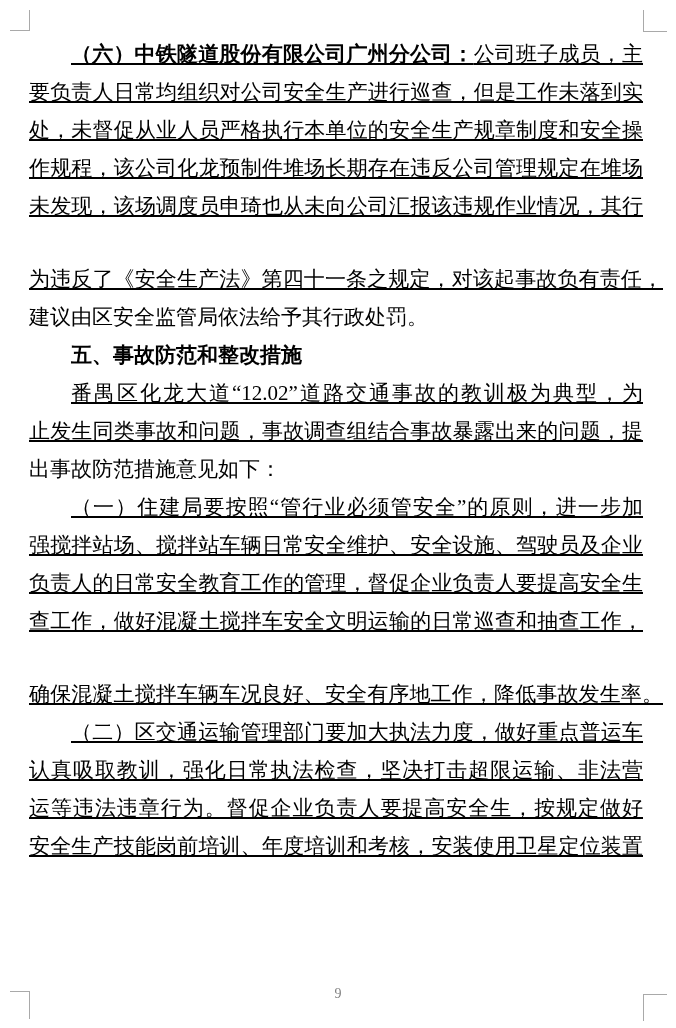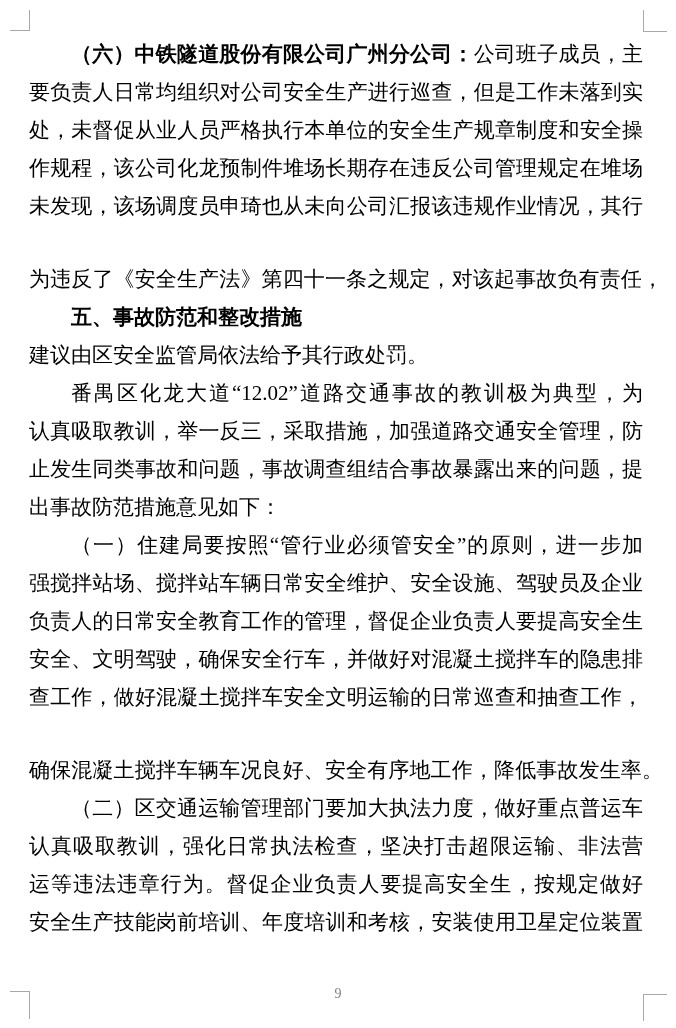--- a/index.html
+++ b/index.html
@@ -24,21 +24,21 @@
     font-size: 21px;
     line-height: 38px;
   }
   .line {
     height: 38px;
     overflow: hidden;
     text-align: justify;
     text-align-last: left;
     text-justify: inter-ideograph;
   }
-  .line.just { text-align-last: justify; }
+  .line.just { text-align-last: justify; text-decoration: underline; }
   .line.indent { padding-left: 42px; width: 572px; }
   .line.hang { width: 634px; margin-top: 35px; }
   .b { font-weight: 700; }
   
   .mark { position: absolute; }
   .mark-tl { left: 10px; top: 10px;  width: 19px; height: 20px;
              border-right: 1px solid #a9a9a9; border-bottom: 1px solid #a9a9a9; }
   .mark-tr { left: 643px; top: 10px; width: 23px; height: 21px;
              border-left: 1px solid #a9a9a9; border-bottom: 1px solid #a9a9a9; }
   .mark-bl { left: 10px; top: 991px; width: 19px; height: 27px;
@@ -65,30 +65,28 @@
 <div class="mark mark-bl"></div>
 <div class="mark mark-br"></div>
 
 <div class="textblock" id="doc-lines">
     <div class="line indent just"><span class="b">（六）中铁隧道股份有限公司广州分公司：</span><span>公司班子成员，主</span></div>
     <div class="line just"><span>要负责人日常均组织对公司安全生产进行巡查，但是工作未落到实</span></div>
     <div class="line just"><span>处，未督促从业人员严格执行本单位的安全生产规章制度和安全操</span></div>
     <div class="line just"><span>作规程，该公司化龙预制件堆场长期存在违反公司管理规定在堆场</span></div>
     <div class="line just"><span>未发现，该场调度员申琦也从未向公司汇报该违规作业情况，其行</span></div>
     <div class="line just hang"><span>为违反了《安全生产法》第四十一条之规定，对该起事故负有责任，</span></div>
+    <div class="line"><span>建议由区安全监管局依法给予其行政处罚。</span></div>
     <div class="line indent"><span class="b">五、事故防范和整改措施</span></div>
-    <div class="line"><span>建议由区安全监管局依法给予其行政处罚。</span></div>
     <div class="line indent just"><span>番禺区化龙大道“12.02”道路交通事故的教训极为典型，为</span></div>
-    <div class="line just"><span>认真吸取教训，举一反三，采取措施，加强道路交通安全管理，防</span></div>
     <div class="line just"><span>止发生同类事故和问题，事故调查组结合事故暴露出来的问题，提</span></div>
     <div class="line"><span>出事故防范措施意见如下：</span></div>
     <div class="line indent just"><span>（一）住建局要按照“管行业必须管安全”的原则，进一步加</span></div>
     <div class="line just"><span>强搅拌站场、搅拌站车辆日常安全维护、安全设施、驾驶员及企业</span></div>
     <div class="line just"><span>负责人的日常安全教育工作的管理，督促企业负责人要提高安全生</span></div>
-    <div class="line just"><span>安全、文明驾驶，确保安全行车，并做好对混凝土搅拌车的隐患排</span></div>
     <div class="line just"><span>查工作，做好混凝土搅拌车安全文明运输的日常巡查和抽查工作，</span></div>
     <div class="line just hang"><span>确保混凝土搅拌车辆车况良好、安全有序地工作，降低事故发生率。</span></div>
     <div class="line indent just"><span>（二）区交通运输管理部门要加大执法力度，做好重点普运车</span></div>
     <div class="line just"><span>认真吸取教训，强化日常执法检查，坚决打击超限运输、非法营</span></div>
     <div class="line just"><span>运等违法违章行为。督促企业负责人要提高安全生，按规定做好</span></div>
     <div class="line just"><span>安全生产技能岗前培训、年度培训和考核，安装使用卫星定位装置</span></div>
   </div>
 
 <div class="footer">9</div>
 

